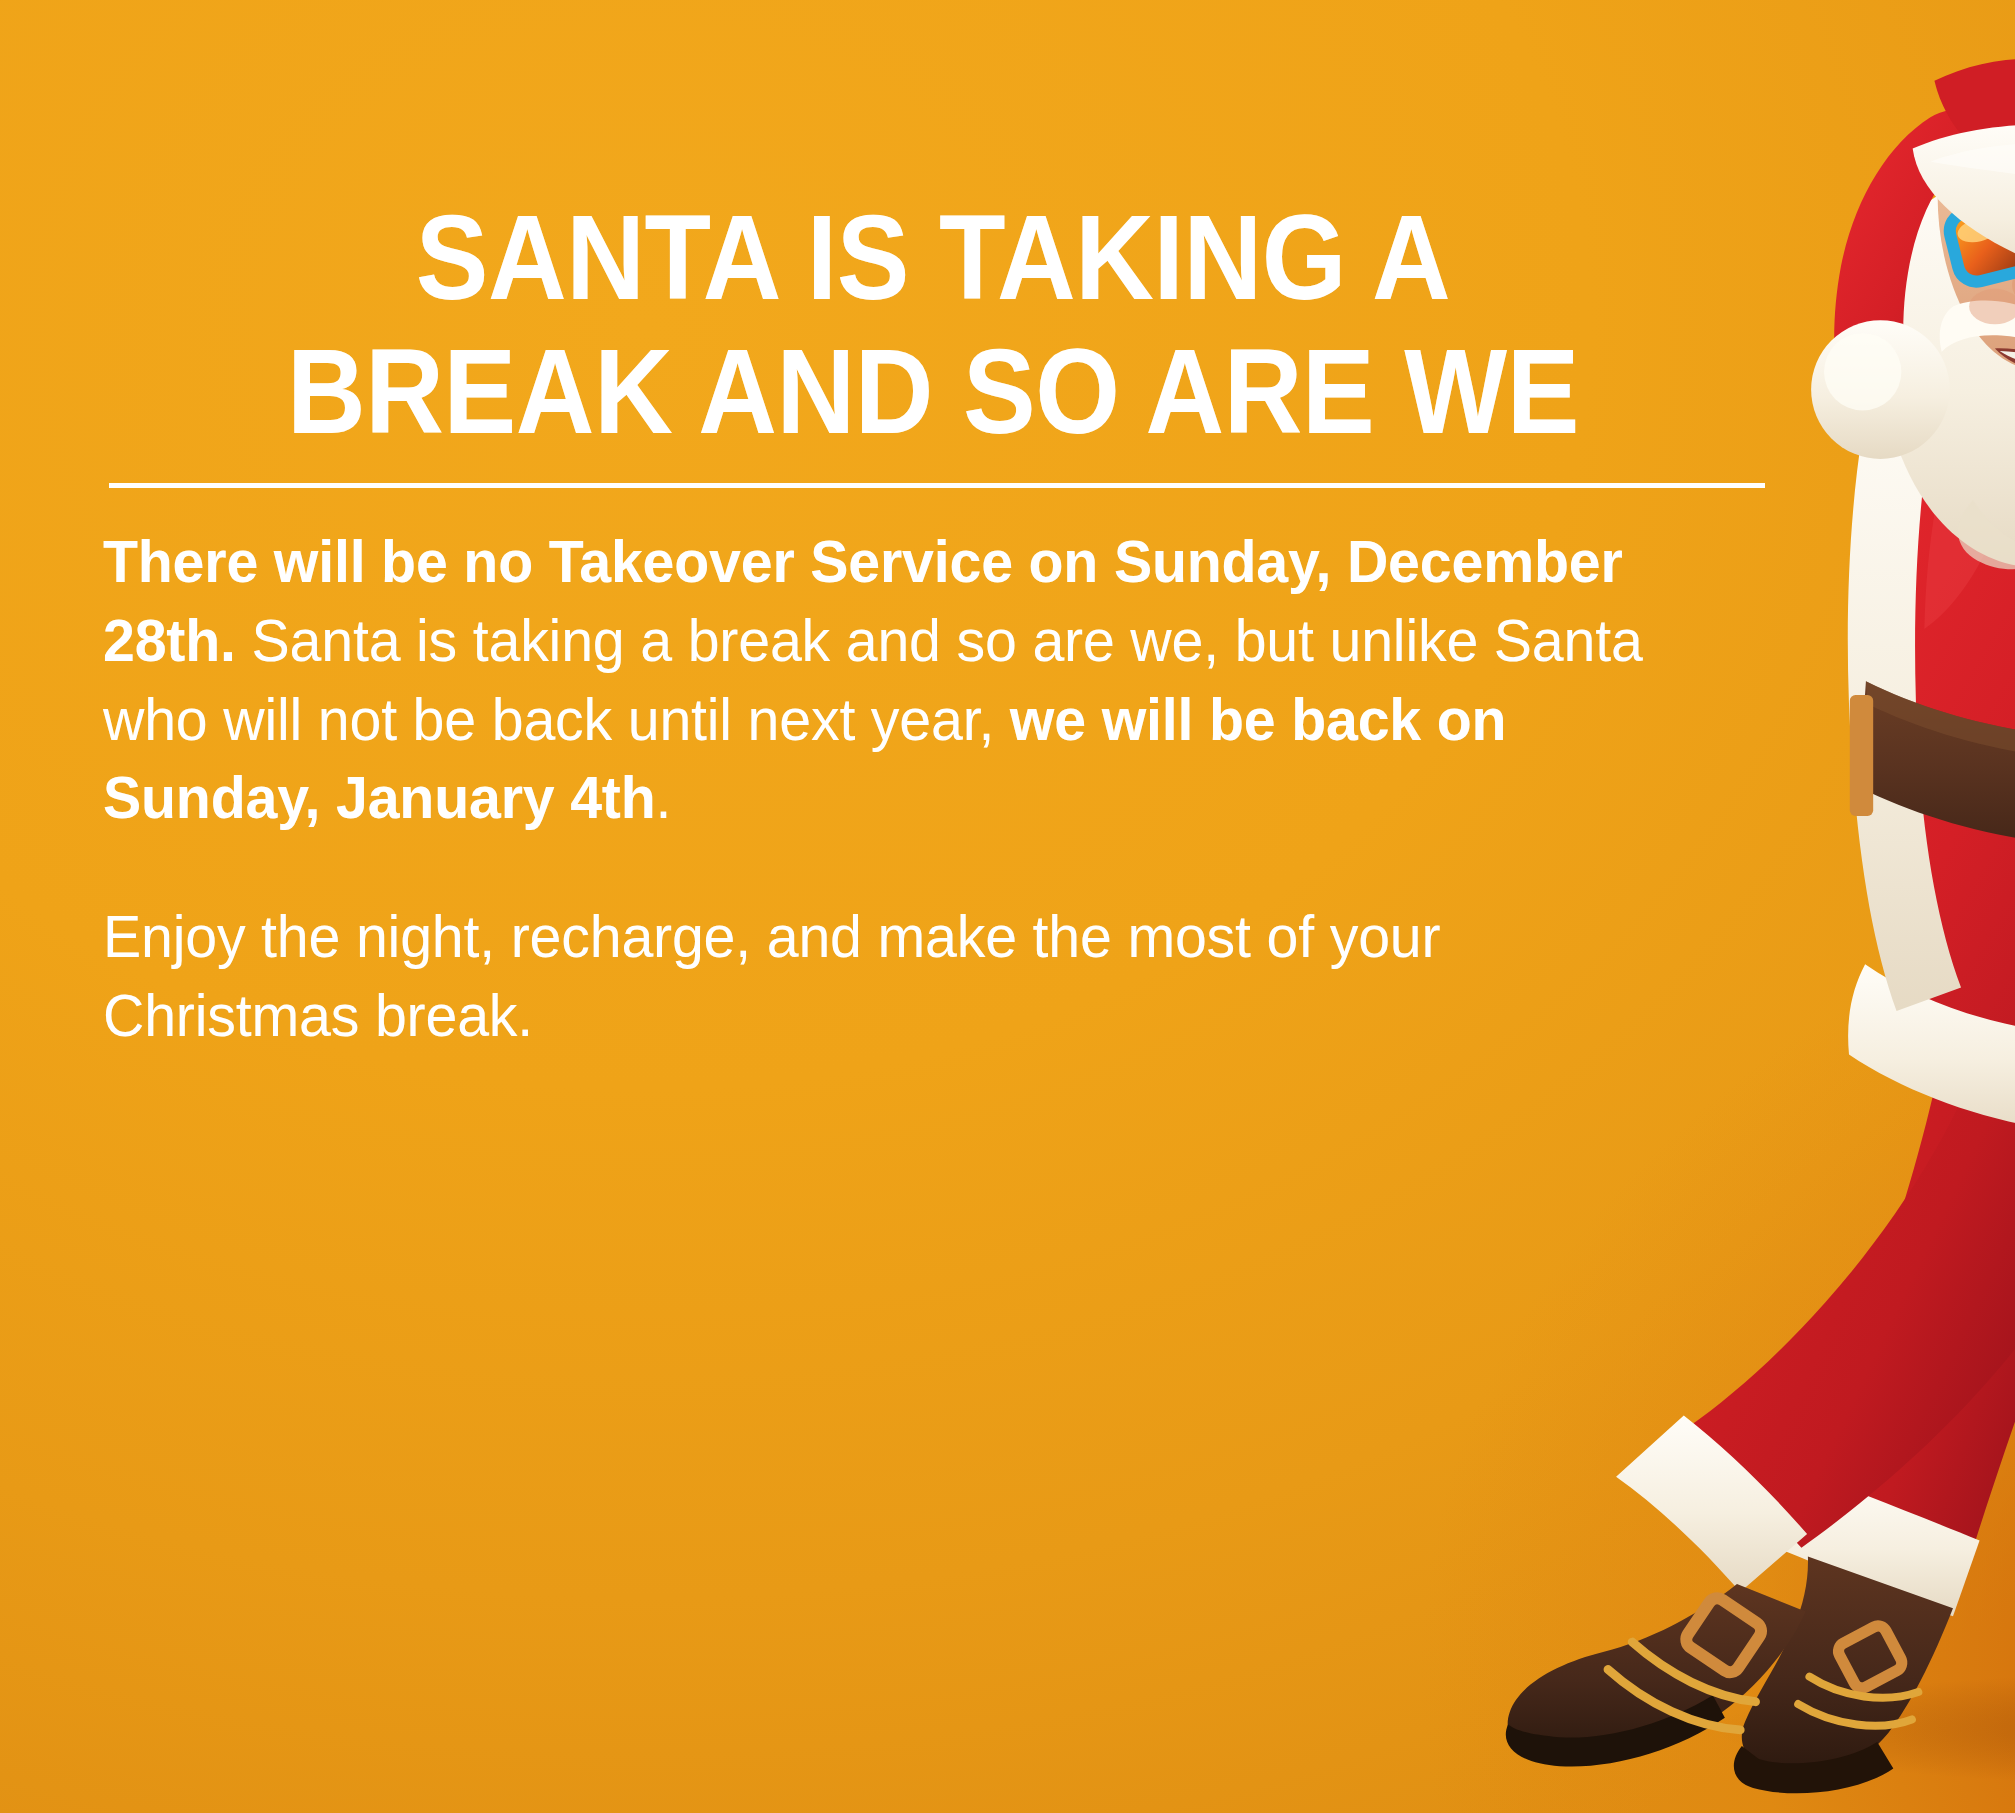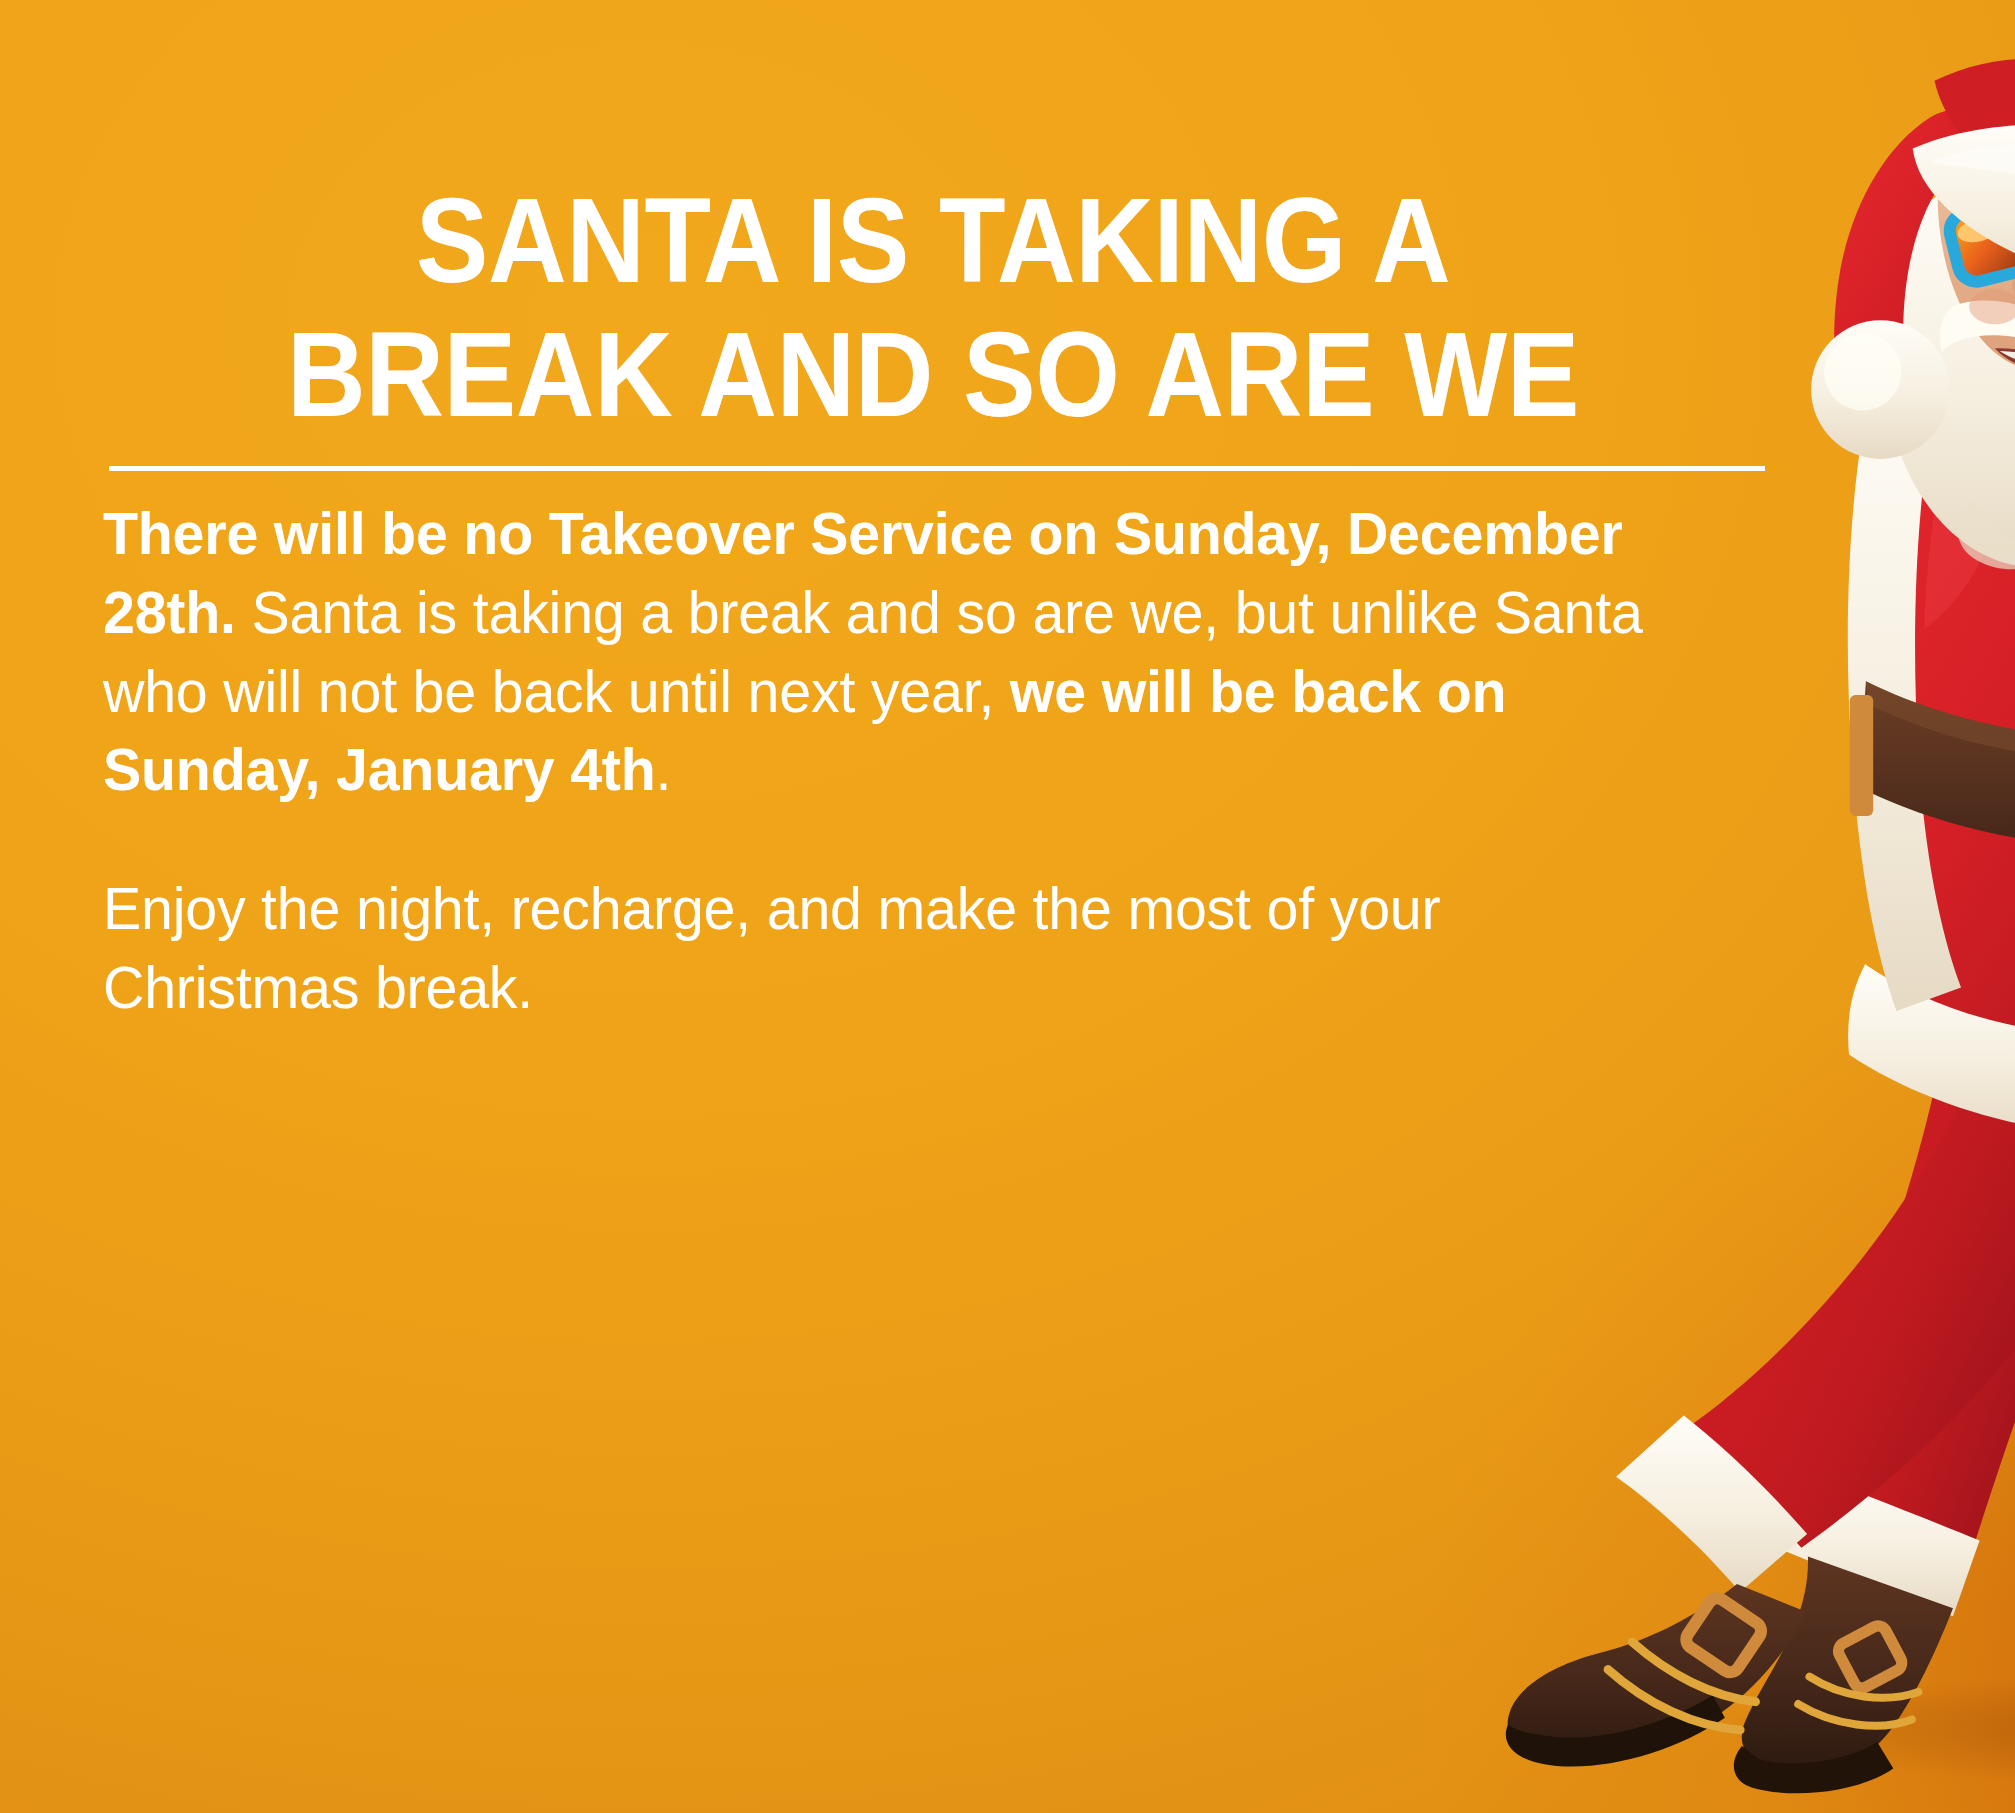--- a/index.html
+++ b/index.html
@@ -10,21 +10,21 @@
   }
   #stage{
     position:relative;width:3224px;height:1814px;overflow:hidden;
     background:
       radial-gradient(ellipse 1370px 1048px at 78% 92%, rgba(198,86,8,.95) 0%, rgba(206,99,10,.72) 28%, rgba(222,126,16,.34) 56%, rgba(238,160,24,0) 80%),
       radial-gradient(ellipse 2096px 1693px at 20% 18%, #F2A81C 0%, #EFA318 45%, #E89A16 75%, #E08F13 100%),
       linear-gradient(150deg,#F0A419 0%,#EFA318 40%,#E68E12 72%,#D77410 100%);
   }
 
   
-  #textcol{position:absolute;left:103px;top:173px;width:1660px;}
+  #textcol{position:absolute;left:103px;top:190px;width:1660px;}
 
   .headline{
     color:#FFFFFF;
     font-weight:bold;
     font-size:121px;
     line-height:1.11;
     letter-spacing:-0.4px;
     text-align:center;
     transform:scaleX(.90);
     transform-origin:center top;
@@ -32,21 +32,21 @@
     margin:0;
     text-shadow:0 0 0.4px rgba(255,255,255,.35);
   }
   .headline .hl-line{display:block;}
 
   .divider{
     margin:24px 0 0 6px;
     width:1656px;height:5.2px;background:#FFFFFF;
   }
 
-  .body-wrap{margin-top:24px;}
+  .body-wrap{margin-top:35px;}
   .para{
     color:#FFFFFF;
     font-size:60px;
     line-height:1.315;
     letter-spacing:-0.2px;
     margin:0;
     transform:scaleX(.955);
     transform-origin:left top;
     text-shadow:0 0 0.4px rgba(255,255,255,.25);
   }

